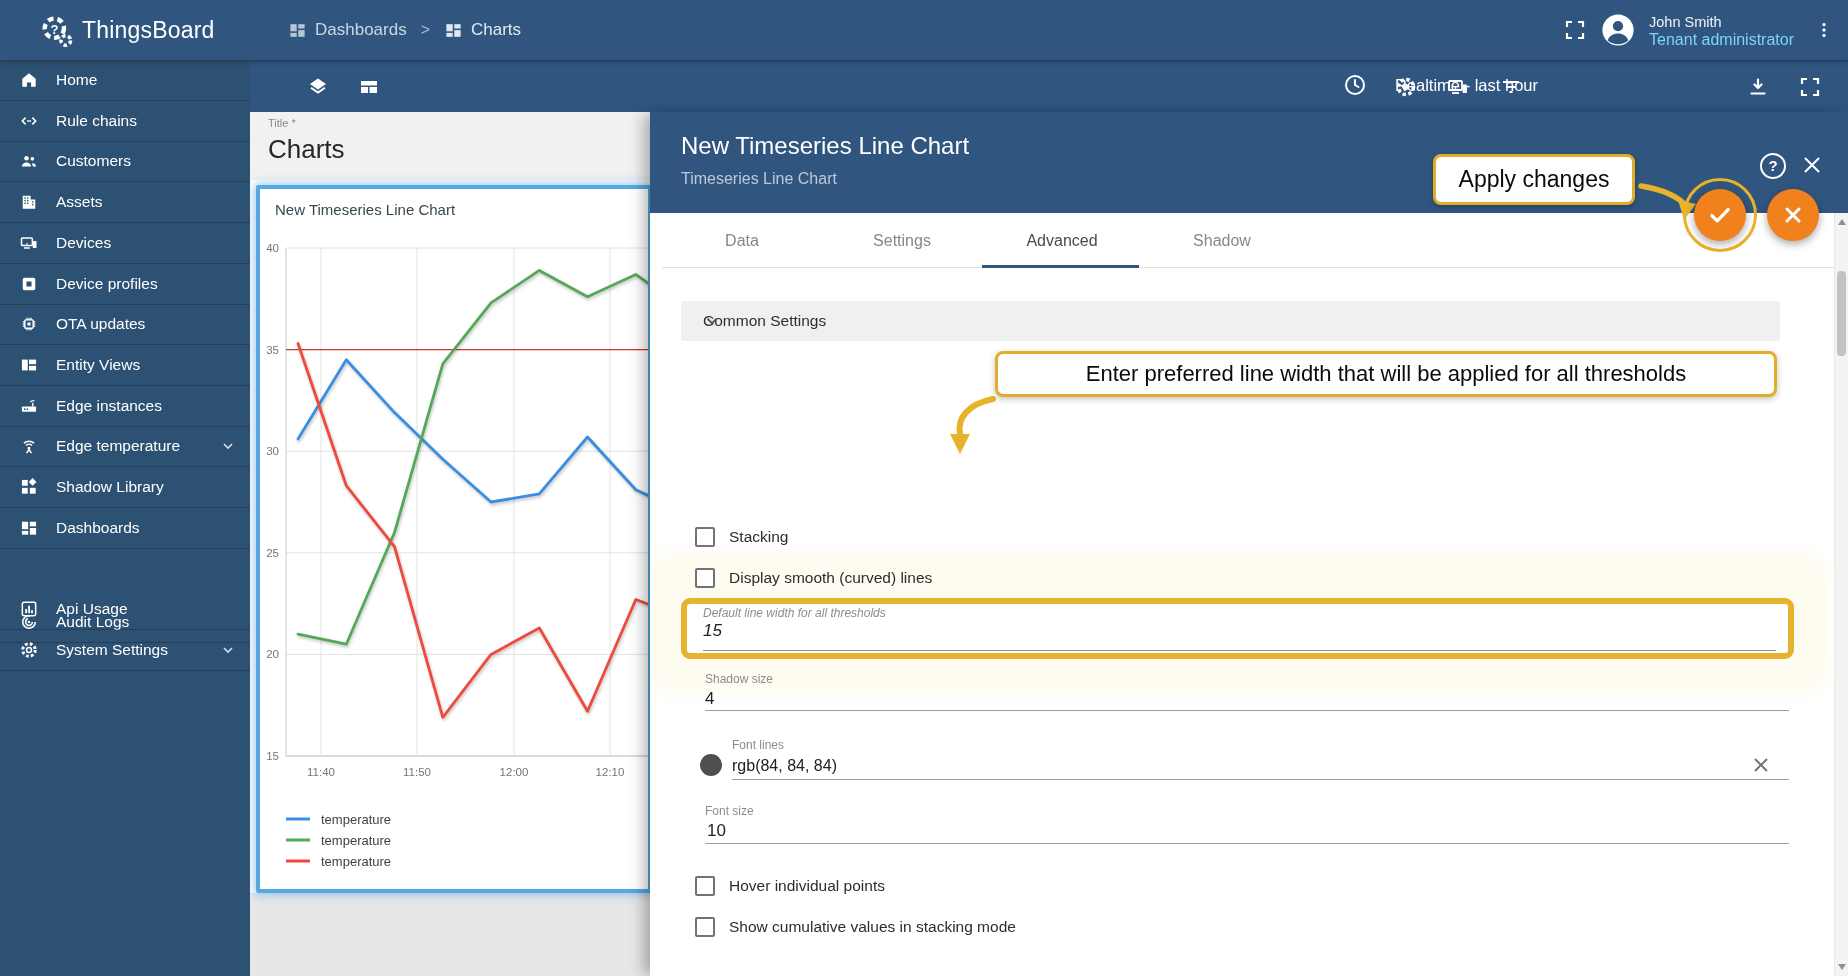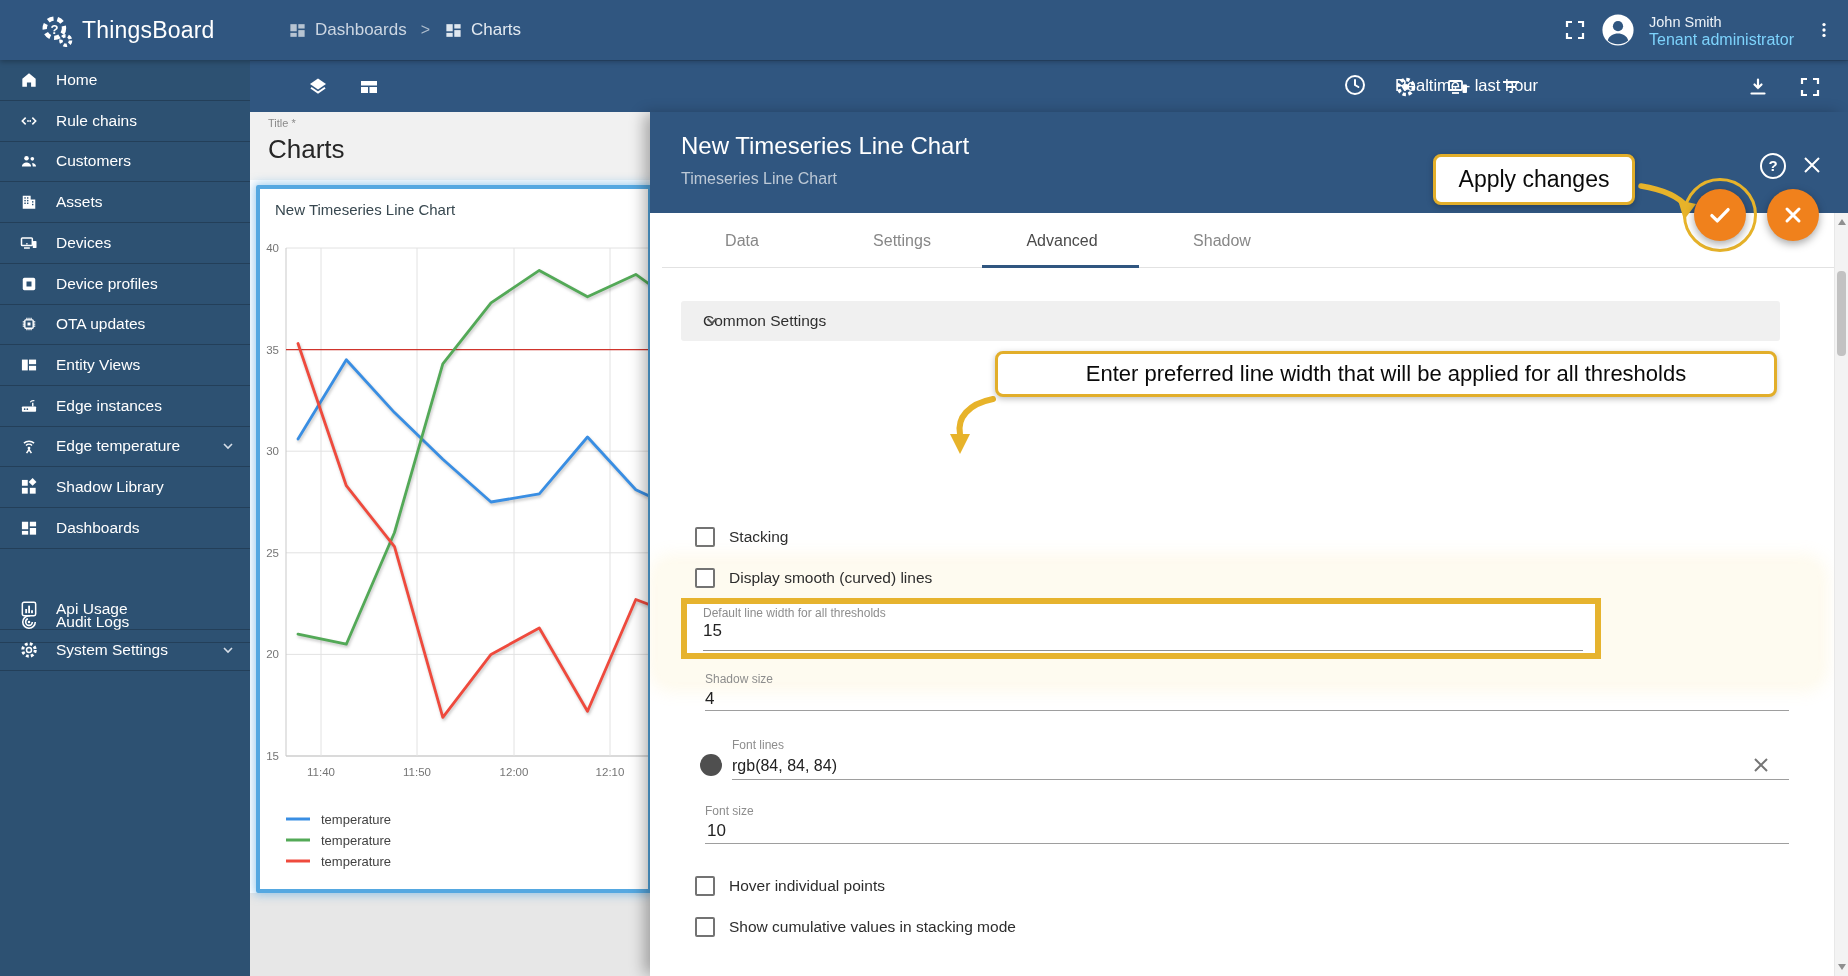--- a/index.html
+++ b/index.html
@@ -69,22 +69,22 @@
   .cb-row{position:absolute;display:flex;align-items:center;gap:14px;cursor:pointer;}
   .cb-box{width:20px;height:20px;border:2px solid #737373;border-radius:2px;background:#fff;flex:0 0 20px;}
   .cb-label{font-size:15.5px;color:#2d2d2d;}
 
   .f-label{position:absolute;font-size:12px;color:#8d8d8d;}
   .f-value{position:absolute;font-size:17px;color:#222;}
   .f-line{position:absolute;height:1px;background:#9e9e9e;}
 
   #halo{position:absolute;left:8px;top:296px;width:1160px;height:118px;border-radius:14px;
     background:rgba(247,220,130,0.12);box-shadow:0 0 16px 10px rgba(247,220,130,0.14);}
-  #gold-box{position:absolute;left:31px;top:330px;width:920px;height:61px;border:6px solid #e6b32e;
-    border-radius:0;background:#fff;}
+  #gold-box{position:absolute;left:31px;top:330px;width:1113px;height:61px;border:6px solid #e6b32e;
+    border-radius:9px;background:#fff;font-style:italic;}
   #gold-box .gl{position:absolute;left:16px;top:2px;font-size:12px;color:#8d8d8d;}
   #gold-box .gv{position:absolute;left:16px;top:17px;font-size:17px;color:#222;}
   #gold-box .gu{position:absolute;left:16px;right:12px;top:46px;height:1px;background:#8f8f8f;}
 
   #swatch{position:absolute;left:50px;top:486px;width:22px;height:22px;border-radius:50%;cursor:pointer;}
   #font-color-clear{position:absolute;left:1099px;top:485px;width:24px;height:24px;cursor:pointer;}
 
   
   #scroll-track{position:absolute;left:1184px;top:101px;width:14px;height:763px;background:#f3f3f3;
     border-left:1px solid #e8e8e8;}

